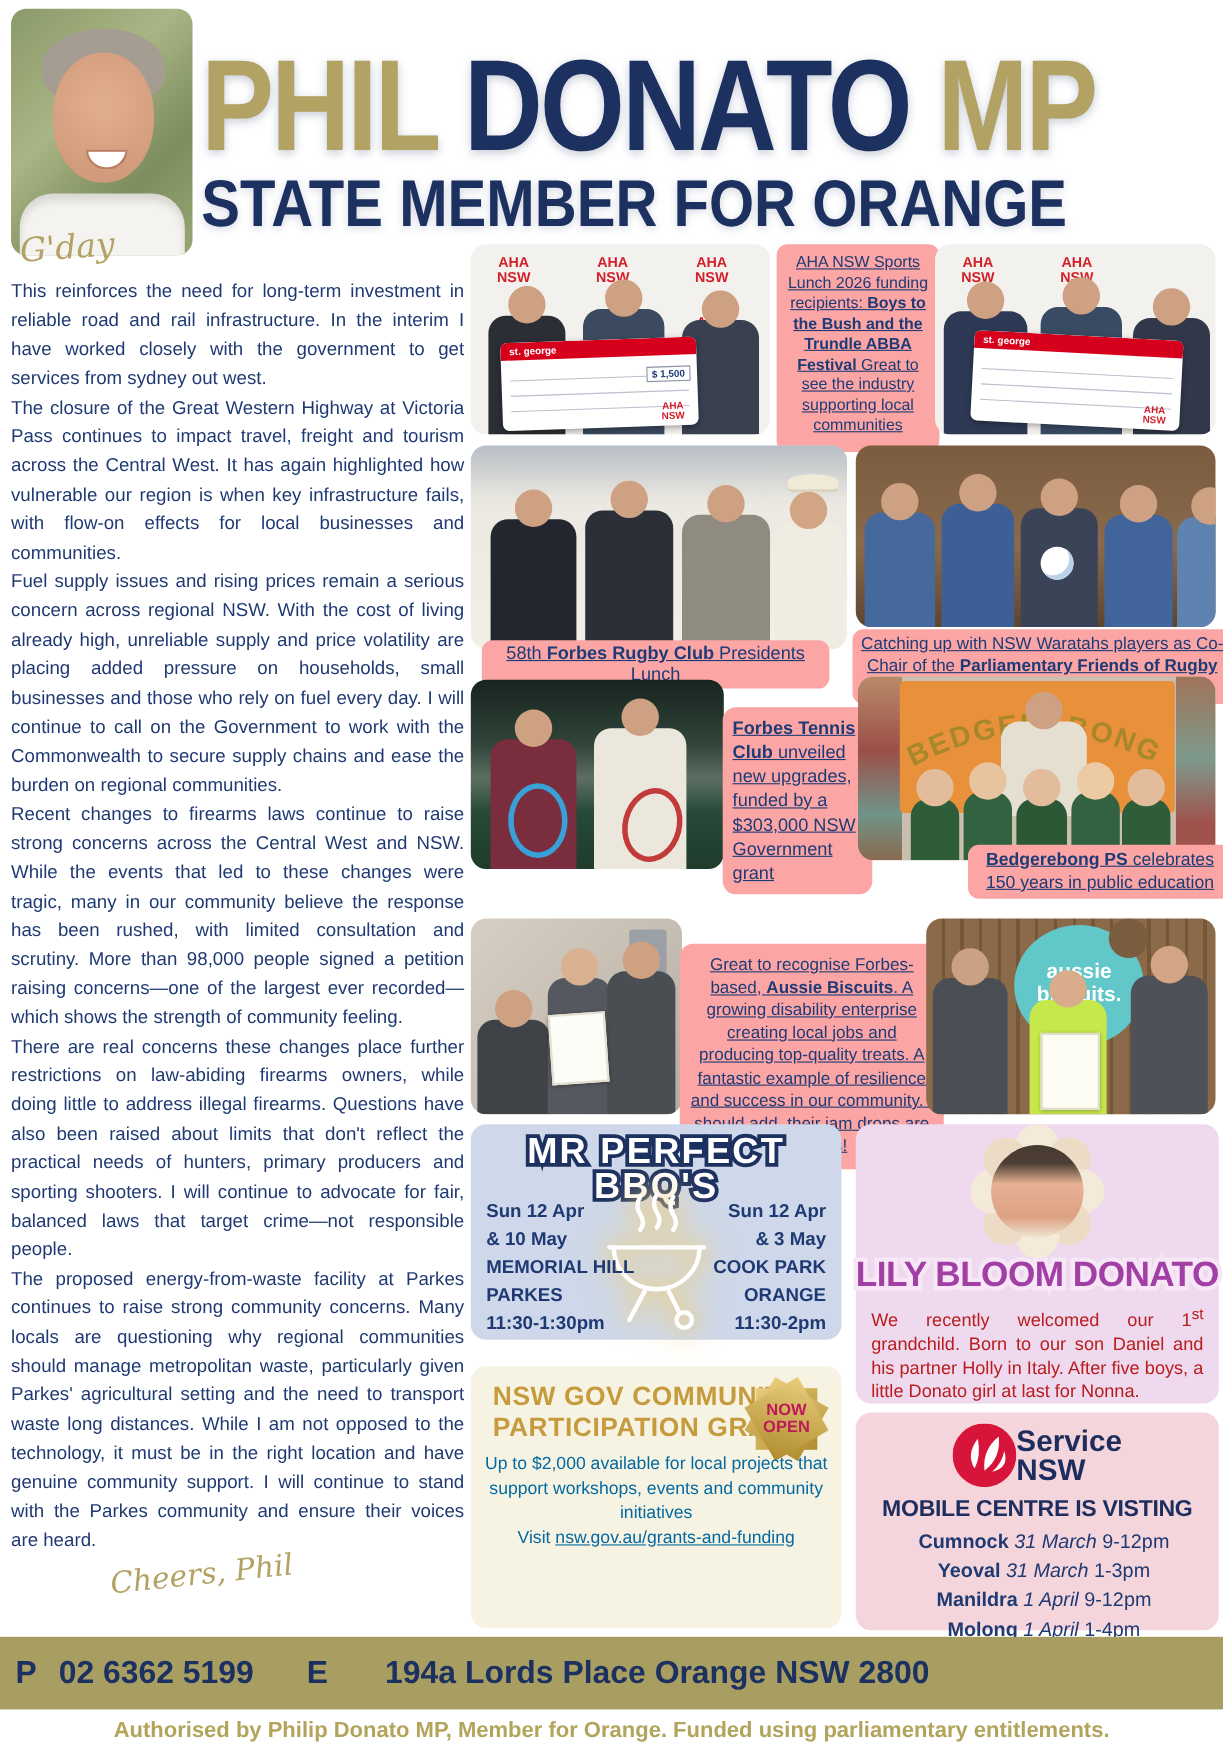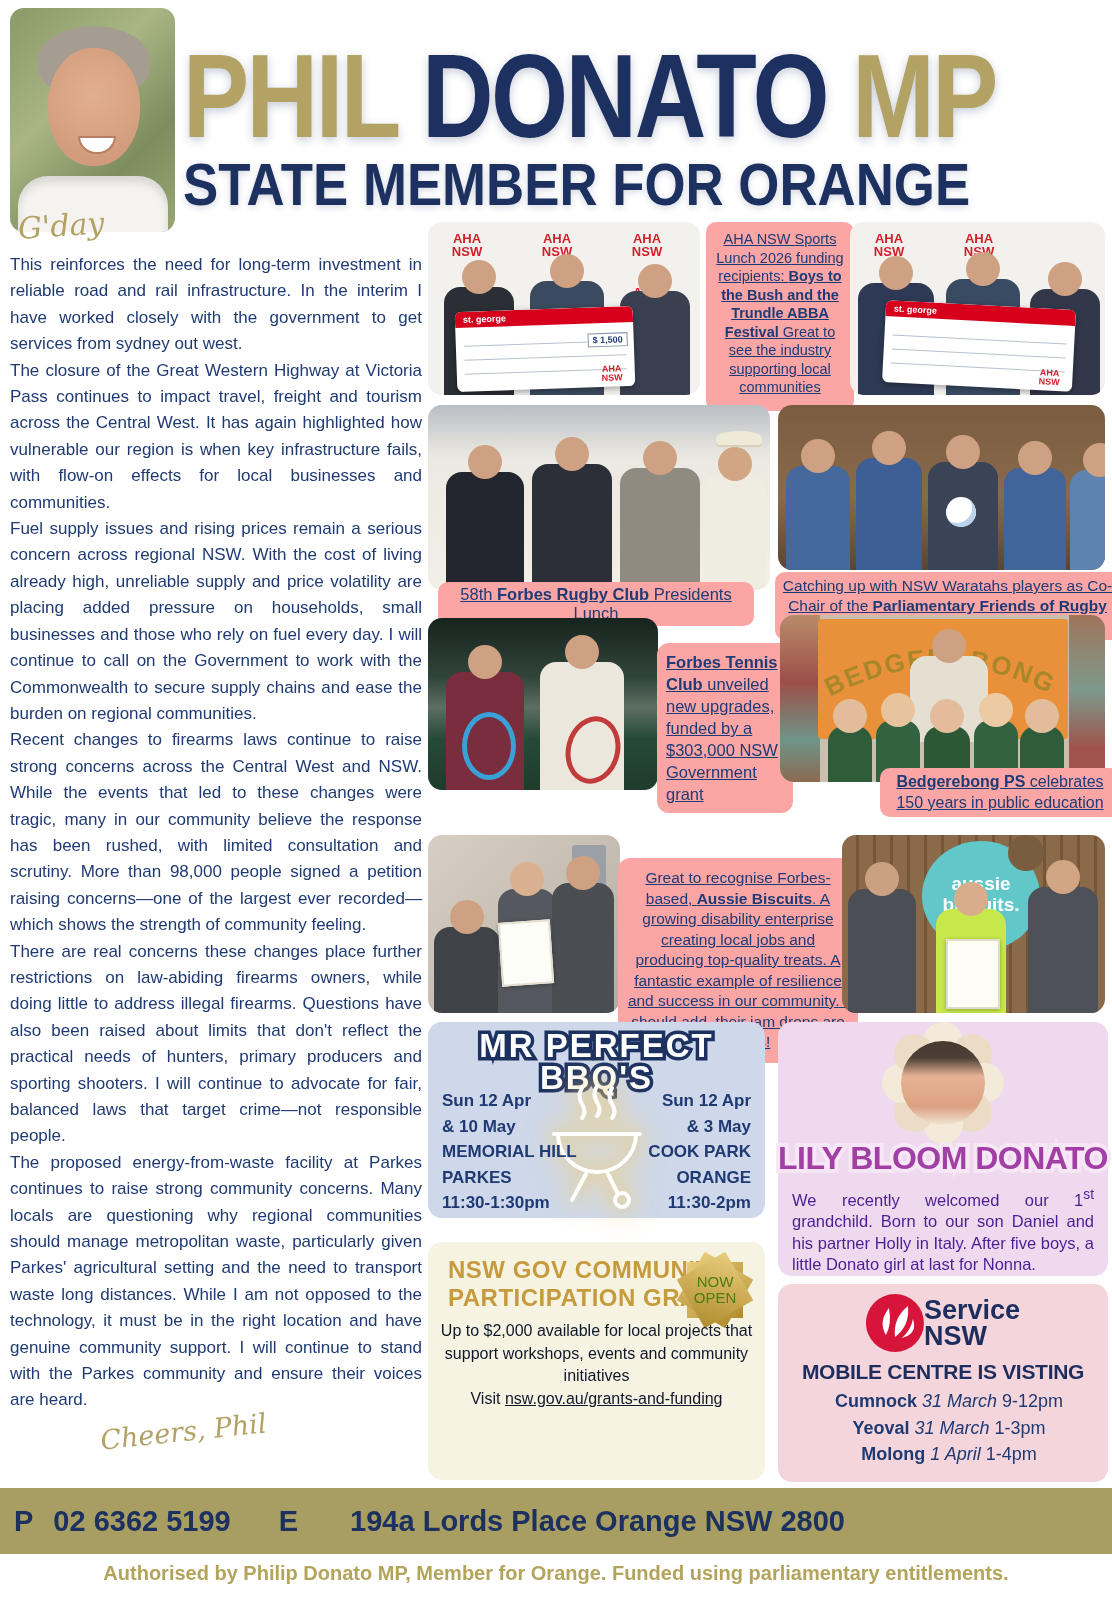--- a/index.html
+++ b/index.html
@@ -43,37 +43,37 @@
   .bbq{left:428px;top:1022px;width:337px;height:196px;background:#ced8ea;border-radius:14px;}
   .bub{position:relative;display:inline-block;font-weight:800;font-size:33px;letter-spacing:2px;line-height:32px;}
   .bub .back{position:absolute;left:0;top:0;-webkit-text-stroke:7px #1d3160;color:#1d3160;}
   .bub .front{position:relative;color:#fff;}
   .bbq-title{position:absolute;left:0;right:0;top:8px;text-align:center;}
   .bbq-col{position:absolute;top:66px;font-weight:bold;color:#1f3a73;font-size:17px;line-height:25.5px;}
   .grill{position:absolute;left:50%;top:60px;transform:translateX(-50%);filter:drop-shadow(0 0 9px #ecca74) drop-shadow(0 0 16px #f0d48a);}
   
   .grants{left:428px;top:1242px;width:337px;height:238px;background:#f7f3e3;border-radius:14px;}
   .grants-title{position:absolute;left:20px;top:14px;color:#c59b3d;font-weight:800;font-size:24px;line-height:28px;letter-spacing:.5px;}
-  .grants-body{position:absolute;left:12px;right:12px;top:78px;text-align:center;color:#0f172a;font-size:16px;line-height:22.5px;}
+  .grants-body{position:absolute;left:12px;right:12px;top:78px;text-align:center;color:#0369a1;font-size:16px;line-height:22.5px;}
   .burst{position:absolute;right:8px;top:6px;width:84px;height:84px;}
   .burst i{position:absolute;left:14px;top:14px;width:56px;height:56px;background:linear-gradient(135deg,#e8cd7d,#b08c2e);}
   .burst i:nth-child(2){transform:rotate(30deg);} .burst i:nth-child(3){transform:rotate(60deg);}
-  .burst-txt{position:absolute;inset:0;display:flex;flex-direction:column;align-items:center;justify-content:center;color:#4d7c0f;font-weight:400;font-size:15px;line-height:16px;}
+  .burst-txt{position:absolute;inset:0;display:flex;flex-direction:column;align-items:center;justify-content:center;color:#be185d;font-weight:700;font-size:15px;line-height:16px;}
   .glink{text-decoration:underline;}
   
   .lily{left:778px;top:1022px;width:330px;height:254px;background:#eed9ee;border-radius:14px;}
   .flower{position:absolute;left:50%;top:2px;transform:translateX(-50%);width:118px;height:118px;}
   .petal{position:absolute;width:40px;height:40px;border-radius:50%;background:#f3ead9;}
   .babyface{position:absolute;left:17px;top:17px;width:84px;height:84px;border-radius:50%;
     background:linear-gradient(180deg,#473a31 0%,#4d3f35 20%,#e7b294 42%,#dda183 78%,#efe5d2 100%);}
   .lily-title{position:absolute;left:0;right:0;top:118px;text-align:center;}
   .lily-bub{position:relative;display:inline-block;font-weight:800;font-size:32px;letter-spacing:-.5px;}
   .lily-bub .back{position:absolute;left:0;top:0;-webkit-text-stroke:8px #f6e6f6;color:#f6e6f6;}
   .lily-bub .front{position:relative;color:#a23fa5;}
-  .lily-body{position:absolute;left:14px;right:14px;top:162px;color:#4c1d95;font-size:16.5px;line-height:21.5px;text-align:justify;}
+  .lily-body{position:absolute;left:14px;right:14px;top:162px;color:#b91c1c;font-size:16.5px;line-height:21.5px;text-align:justify;}
   
   .snsw{left:778px;top:1284px;width:330px;height:198px;background:#f5d5dc;border-radius:14px;}
   .snsw-logo{position:absolute;left:50%;top:10px;transform:translateX(-50%);display:flex;align-items:center;gap:0;}
   .snsw-word{color:#1d2e5e;font-weight:800;font-size:27px;line-height:26px;}
   .snsw-head{position:absolute;left:0;right:0;top:76px;text-align:center;color:#1d2e5e;font-weight:800;font-size:21px;letter-spacing:-.3px;}
   .snsw-visits{position:absolute;left:0;right:0;top:104px;text-align:center;color:#1f3a73;font-size:18px;line-height:26.5px;margin-left:12px;}
   .snsw-visits .town{font-weight:bold;} .snsw-visits .date{font-style:italic;}
   
   .fbar{left:0;top:1488px;width:1112px;height:66px;background:#a99e62;display:flex;align-items:center;color:#1d3160;font-weight:bold;font-size:29px;white-space:nowrap;}
   .fbar span{display:inline-block;}
@@ -320,20 +320,21 @@
       </svg>
       <div class="snsw-word">
         <div>Service</div>
         <div>NSW</div>
       </div>
     </div>
     <div class="snsw-head">MOBILE CENTRE IS VISTING</div>
     <div class="snsw-visits">
       <div><span class="town">Cumnock</span> <span class="date">31 March</span> <span>9-12pm</span></div>
       <div><span class="town">Yeoval</span> <span class="date">31 March</span> <span>1-3pm</span></div>
+      <div><span class="town">Manildra</span> <span class="date">1 April</span> <span>9-12pm</span></div>
       <div><span class="town">Molong</span> <span class="date">1 April</span> <span>1-4pm</span></div>
     </div>
   </div>
 
   <div class="abs fbar">
     <span style="margin-left:14px;">P</span>
     <span style="margin-left:20px;">02 6362 5199</span>
     <span style="margin-left:48px;">E</span>
     <span style="margin-left:52px;">194a Lords Place Orange NSW 2800</span>
   </div>

